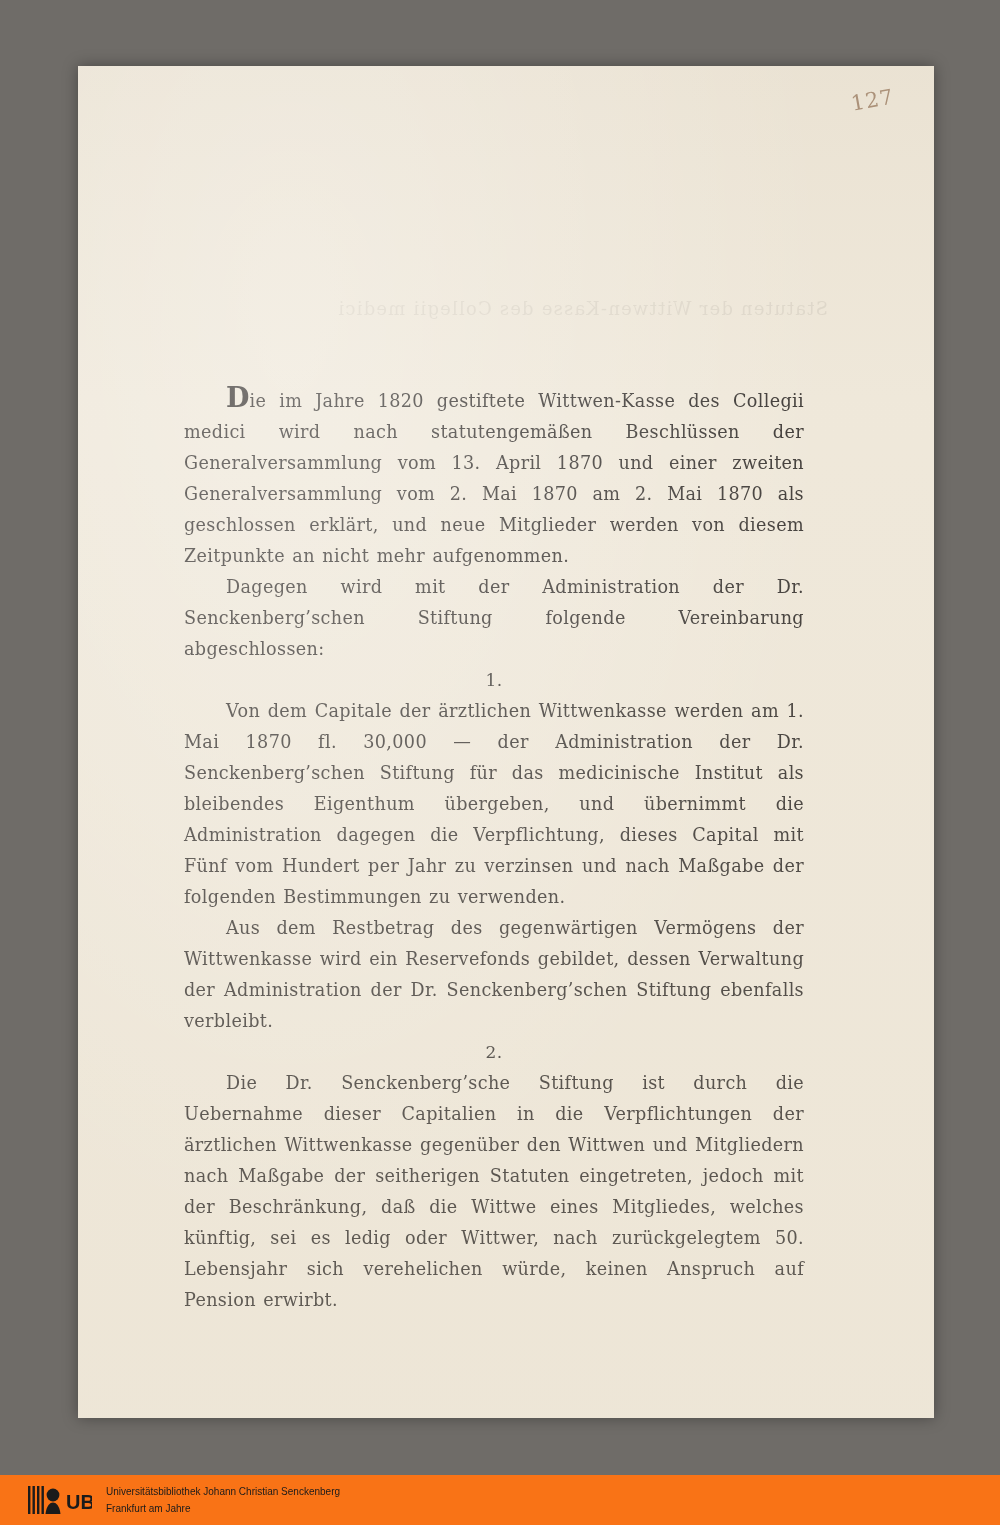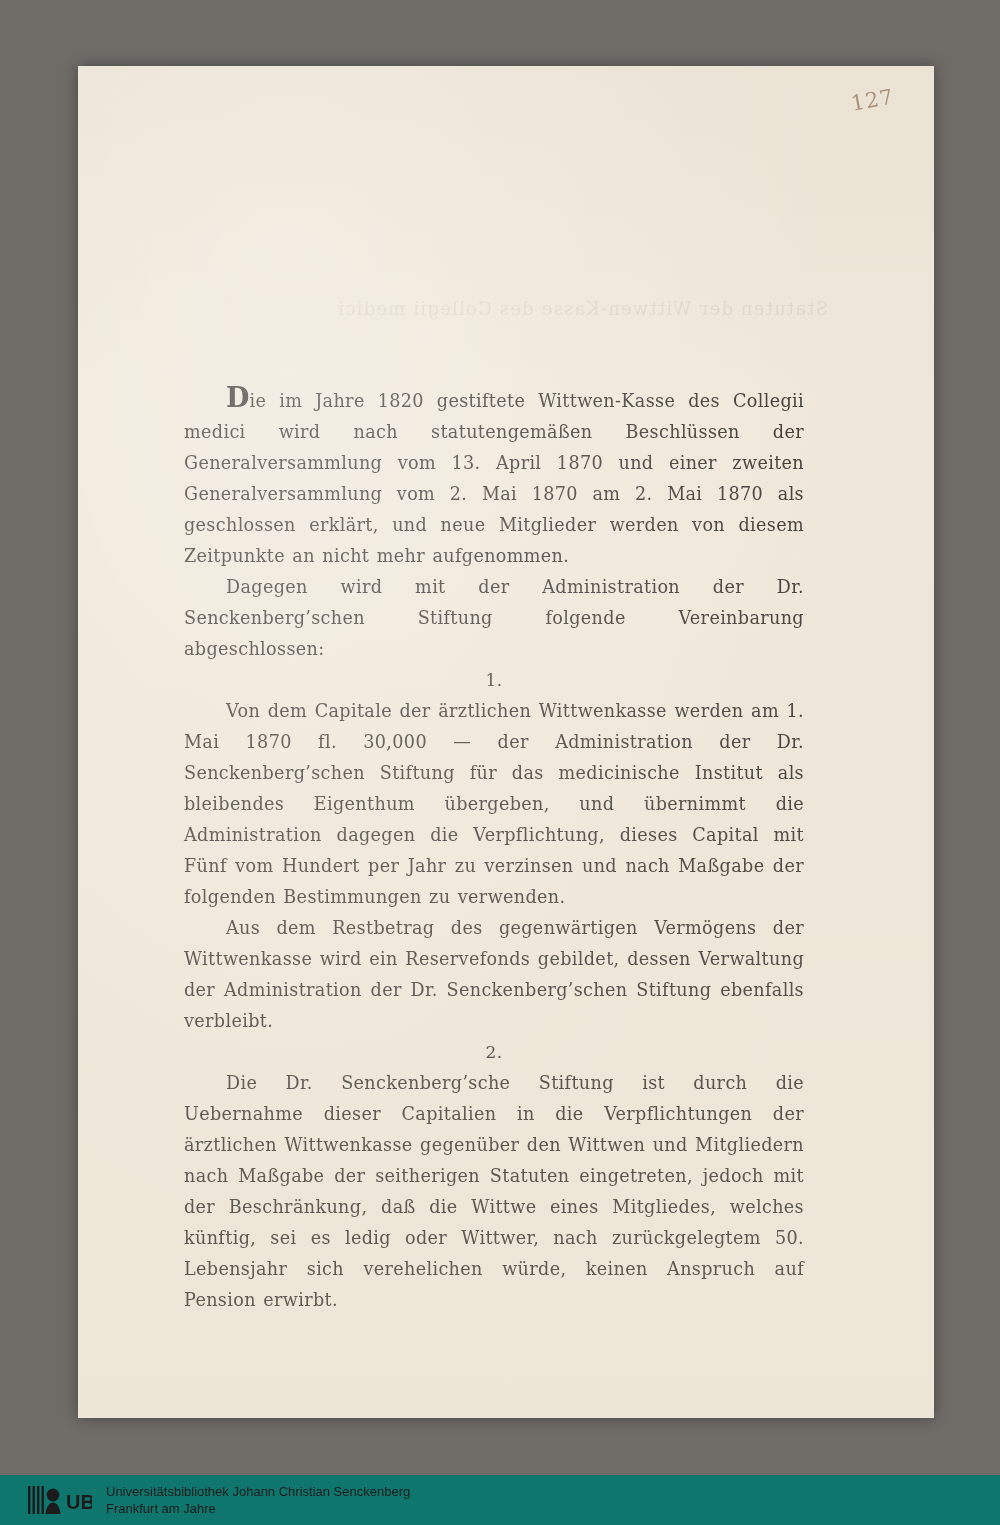--- a/index.html
+++ b/index.html
@@ -108,37 +108,37 @@
     font-size: 17px;
   }
 
   
   .credit-bar {
     position: absolute;
     left: 0;
     bottom: 0;
     width: 1000px;
     height: 50px;
-    background: #0f766e;
+    background: #f97316;
     display: flex;
     align-items: center;
   }
   .ub-logo {
     margin-left: 26px;
     width: 66px;
     height: 34px;
     position: relative;
     display: flex;
     align-items: center;
   }
   .ub-logo svg { display: block; }
   .credit-text {
     margin-left: 14px;
     font-family: "Liberation Sans", sans-serif;
-    font-size: 13px;
+    font-size: 10px;
     line-height: 17px;
     color: #1b1b1b;
   }
   .credit-text .l2 { display: block; }
 </style>
 </head>
 <body>
 
 <div class="scan-bg"></div>
 

